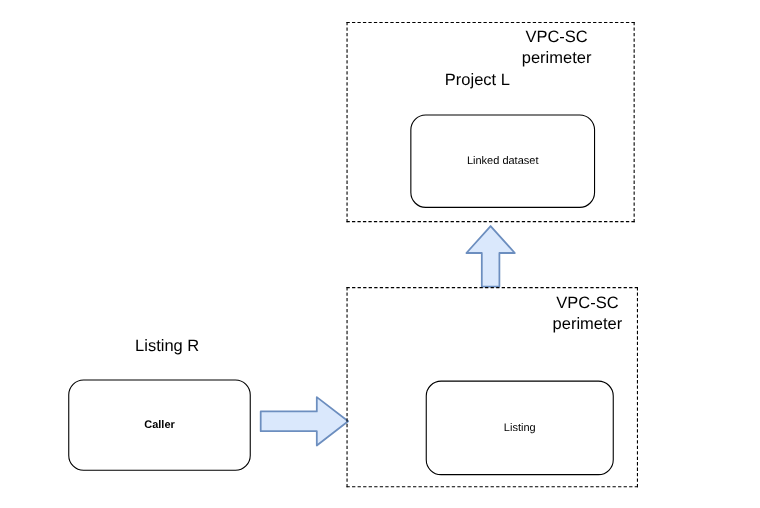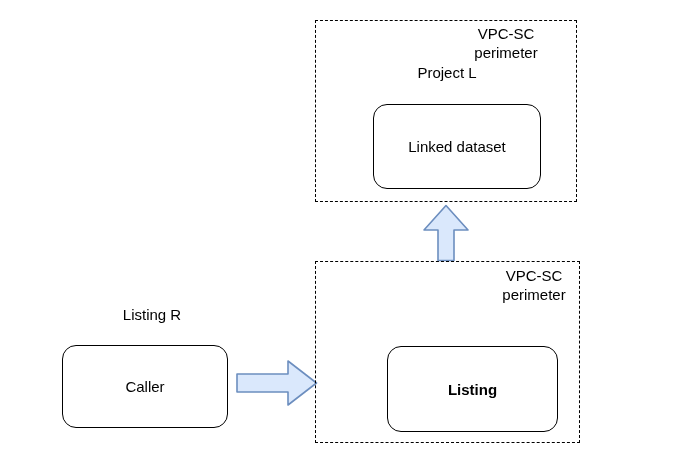--- a/index.html
+++ b/index.html
@@ -60,38 +60,38 @@
     top: 4px;
     width: 100px;
   }
   .project-label {
     position: absolute;
     text-align: center;
     font-size: 15px;
     line-height: 18px;
     white-space: nowrap;
   }
-  .project-l { left: 81px;  top: 43px; width: 100px; }
+  .project-l { left: 68px;  top: 43px; width: 100px; }
   .project-e { left: 88px;  top: 46px; width: 100px; }
   .project-r { left: 92px;  top: 306px; width: 120px; }
   .node {
     position: absolute;
     border: 1.6px solid #000000;
     border-radius: 14px;
     background: #ffffff;
     box-sizing: border-box;
     display: flex;
     align-items: center;
     justify-content: center;
-    font-size: 15px;
+    font-size: 10px;
     text-align: center;
   }
   .node-linked-dataset { left: 57px; top: 83px; width: 168px; height: 85px; }
-  .node-listing        { left: 71px; top: 84px; width: 171px; height: 86px; font-weight: bold; }
-  .node-caller         { left: 62px; top: 345px; width: 166px; height: 83px; }
+  .node-listing        { left: 71px; top: 84px; width: 171px; height: 86px; }
+  .node-caller         { left: 62px; top: 345px; width: 166px; height: 83px; font-weight: bold; }
 </style>
 </head>
 <body>
 
 <div class="canvas">
 
   <svg class="arrows-layer" viewBox="0 0 691 462" xmlns="http://www.w3.org/2000/svg">
     <polygon points="237,374 288,374 288,361 316.5,383 288,405 288,392 237,392" stroke-width="1.6" stroke-linejoin="round" fill="#dae8fc" stroke="#6c8ebf"></polygon>
     <polygon points="446,205.5 468,230 454,230 454,260.5 438,260.5 438,230 424,230" stroke-width="1.6" stroke-linejoin="round" fill="#dae8fc" stroke="#6c8ebf"></polygon>
   </svg>

